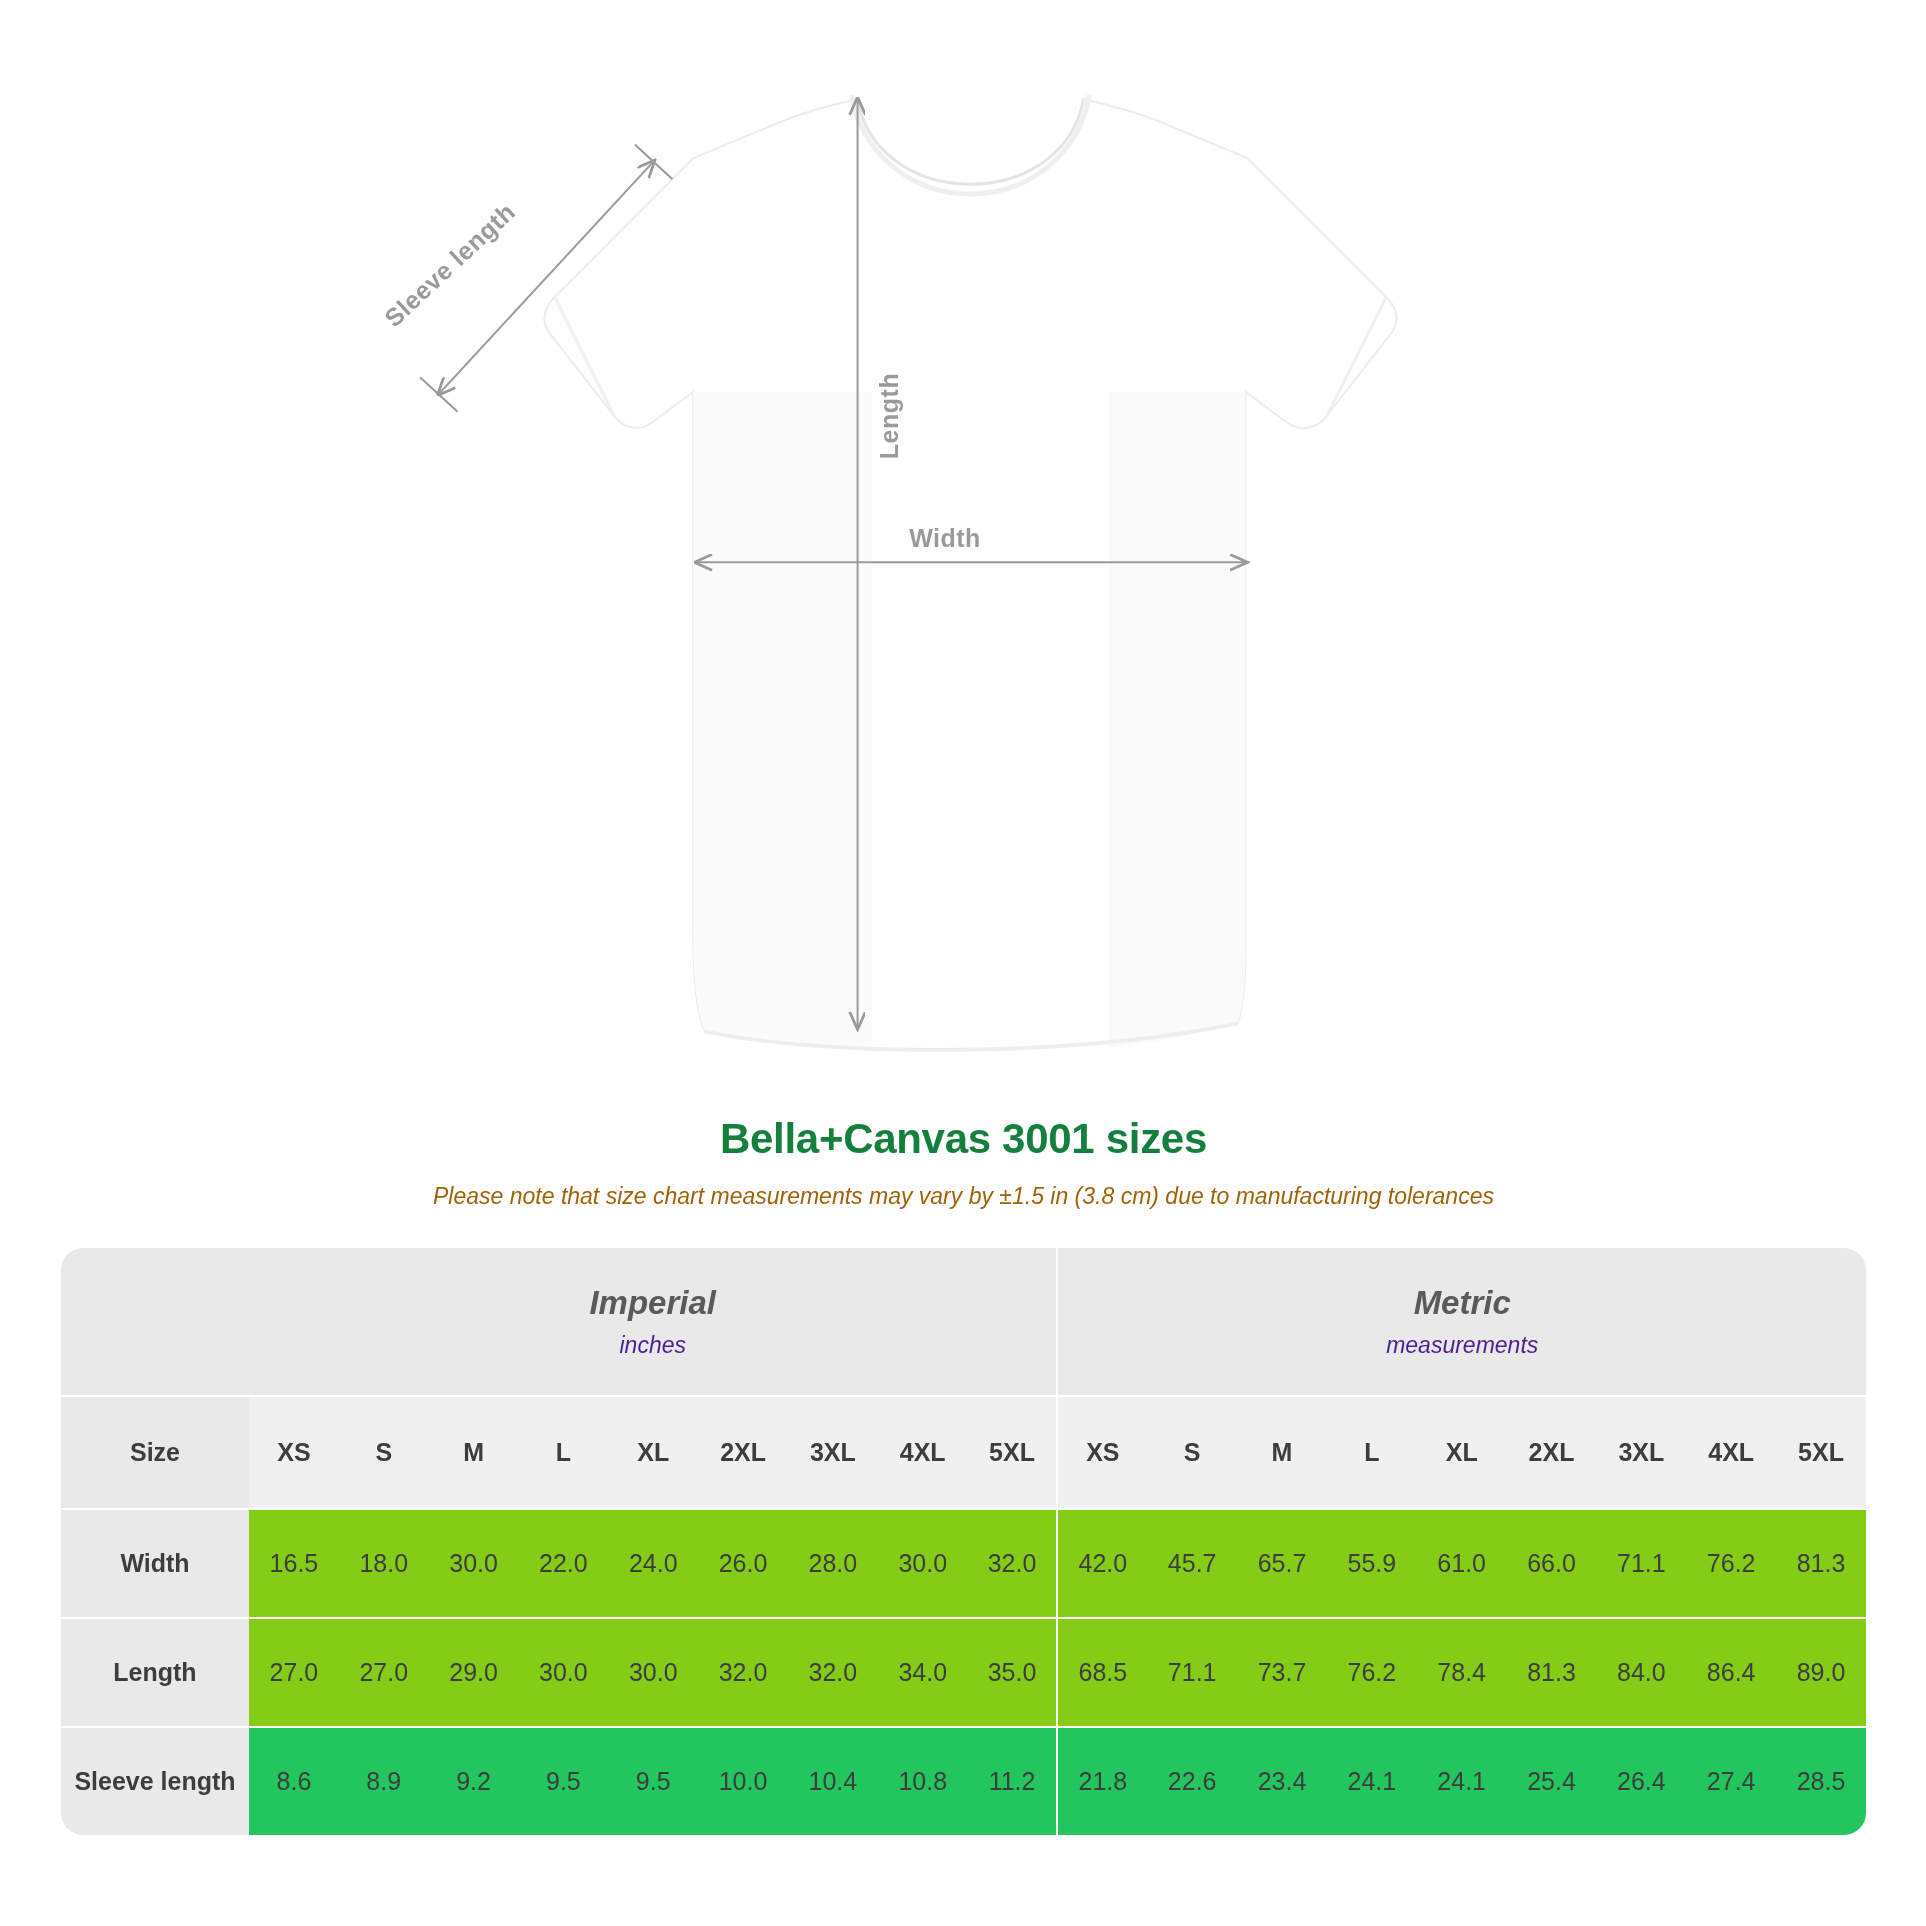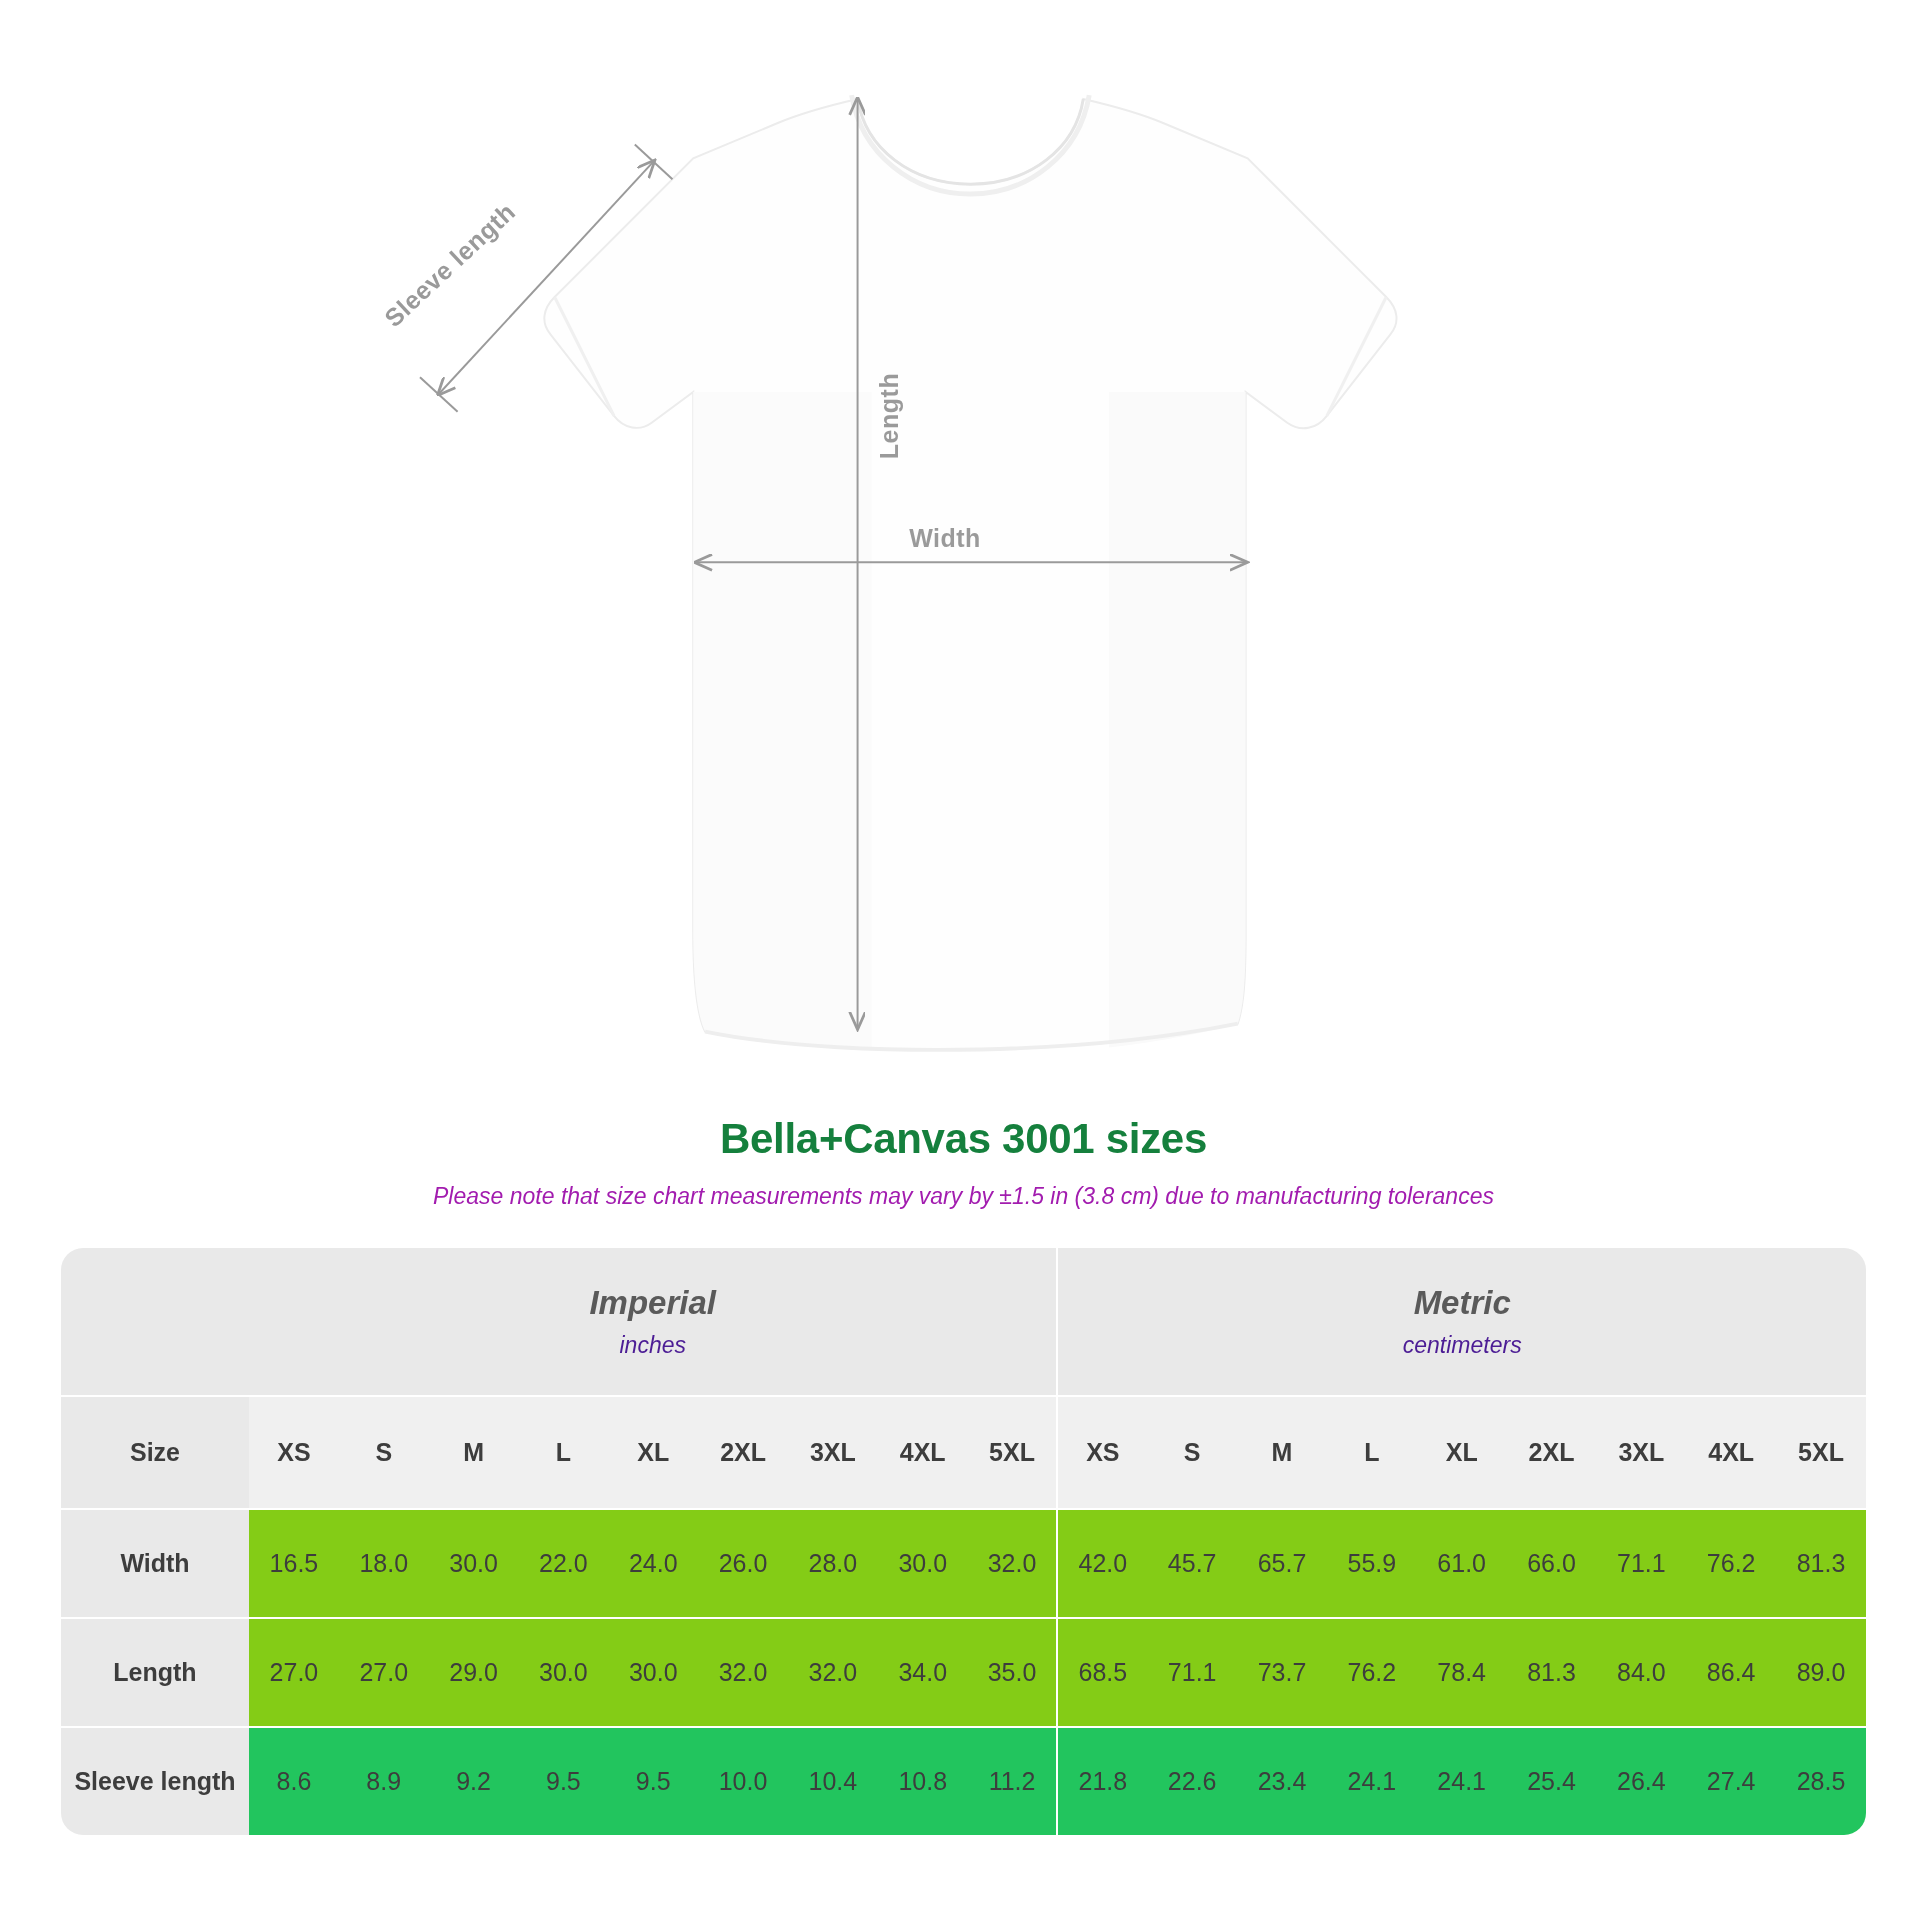--- a/index.html
+++ b/index.html
@@ -64,21 +64,21 @@
   .chart-title {
     font-size: 42px;
     font-weight: bold;
     color: #15803d;
     letter-spacing: -0.3px;
   }
   .chart-subtitle {
     margin-top: 20px;
     font-size: 23px;
     font-style: italic;
-    color: #a21caf;
+    color: #a16207;
   }
 
   
   .table-wrap {
     margin: 38px 61px 0 61px;
     border-radius: 22px;
     overflow: hidden;
   }
   table.size-table {
     border-collapse: collapse;
@@ -217,21 +217,21 @@
     <table class="size-table">
       <tbody>
         <tr class="unit-row">
           <td class="first-col"></td>
           <td colspan="9">
             <div class="unit-name">Imperial</div>
             <div class="unit-sub">inches</div>
           </td>
           <td colspan="9" class="vsep">
             <div class="unit-name">Metric</div>
-            <div class="unit-sub">centimeters</div>
+            <div class="unit-sub">measurements</div>
           </td>
         </tr>
 
         <tr class="size-row">
           <th class="row-label first-col hsep">Size</th>
           <td class="hsep">XS</td>
           <td class="hsep">S</td>
           <td class="hsep">M</td>
           <td class="hsep">L</td>
           <td class="hsep">XL</td>

